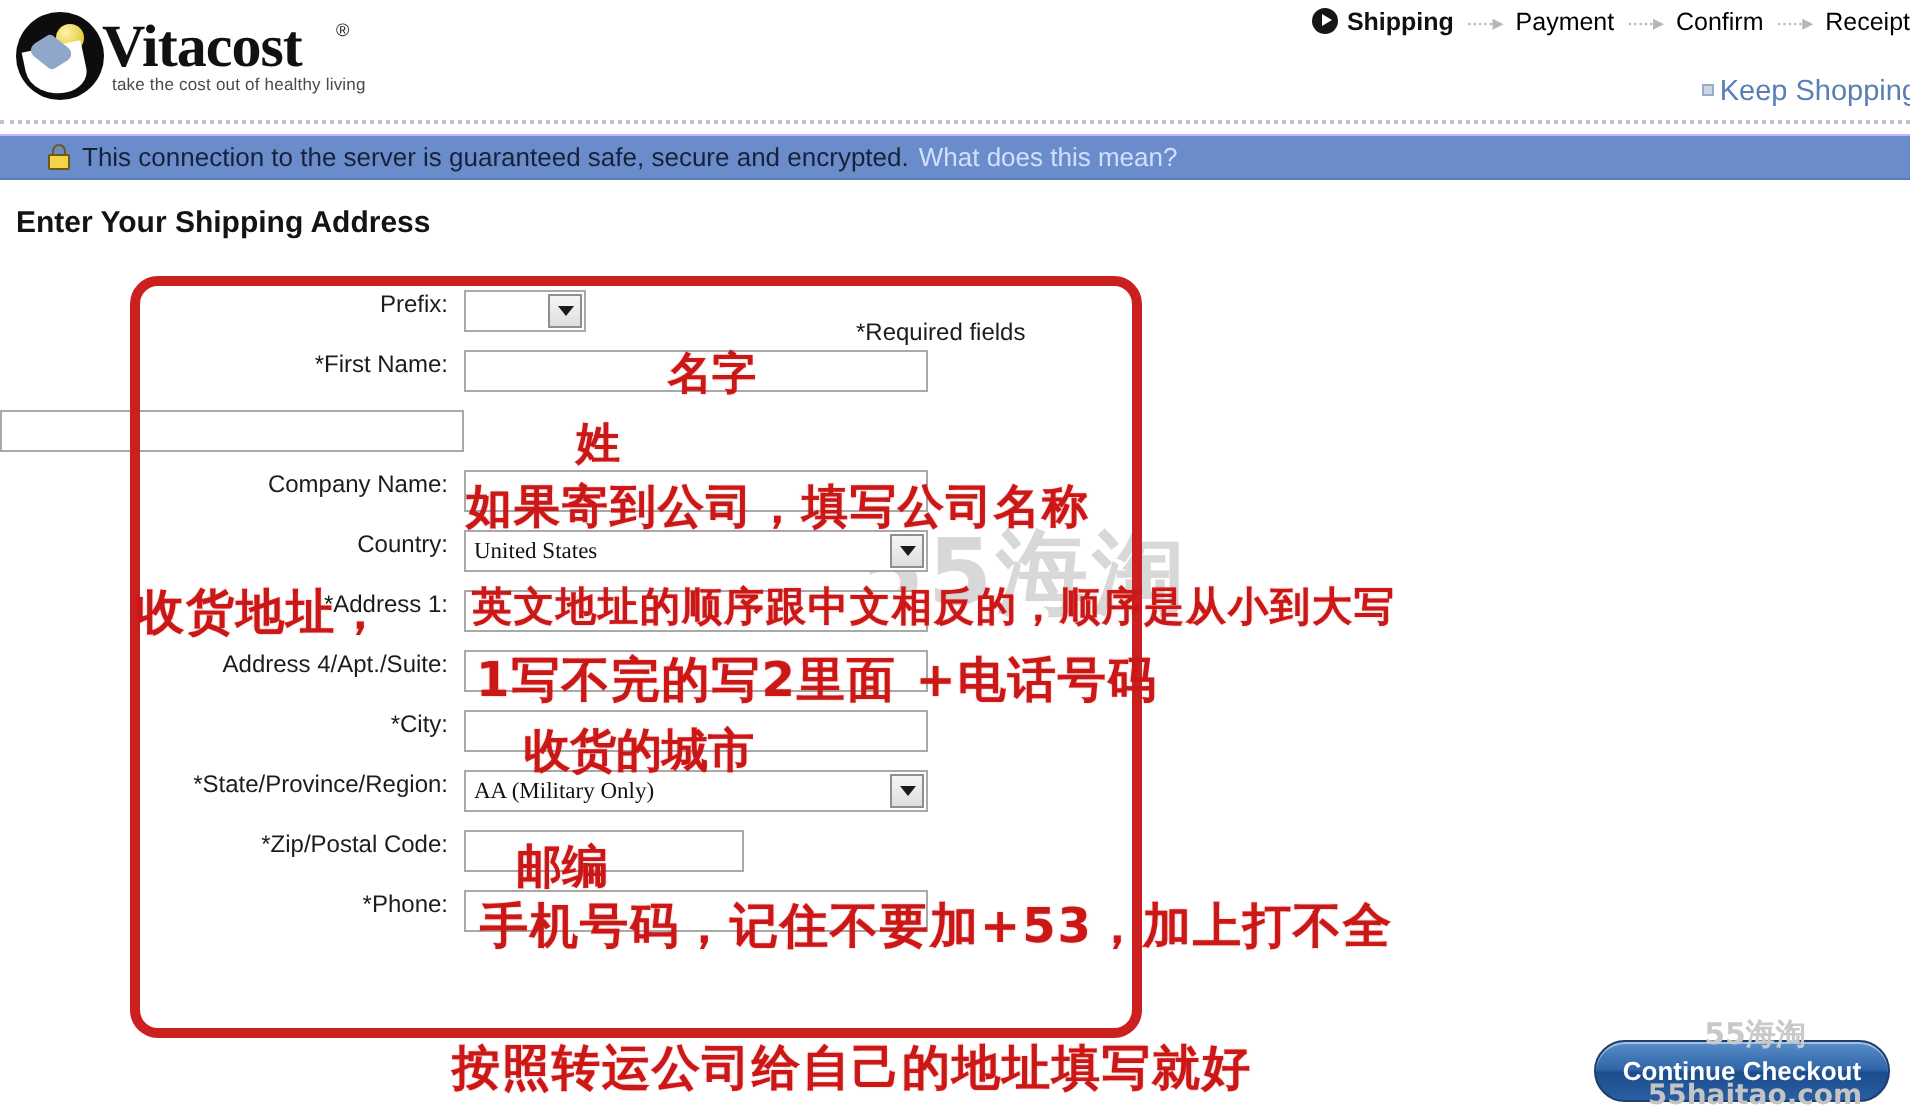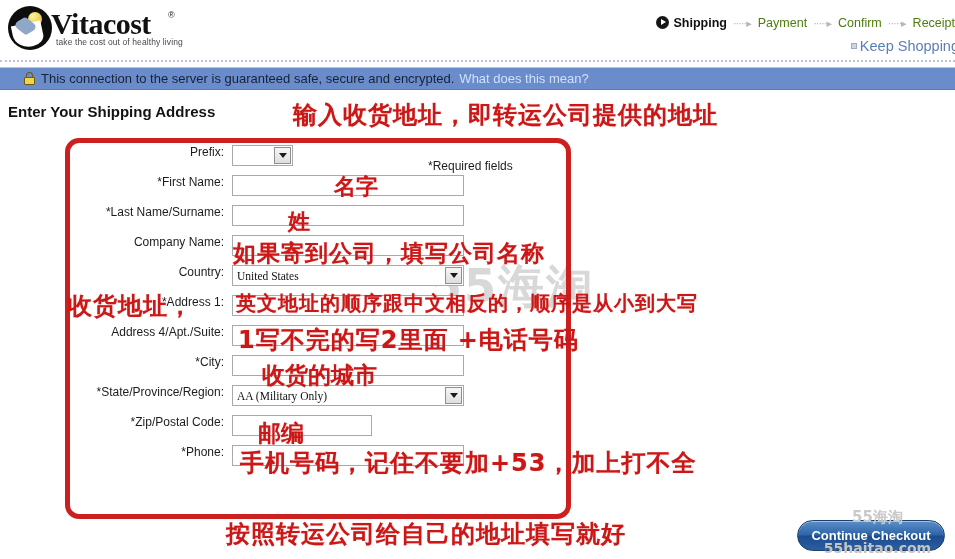--- a/index.html
+++ b/index.html
@@ -70,23 +70,22 @@
     white-space: nowrap;
   }
 
   
   .steps {
     position: absolute; right: 0px; top: 2px;
     height: 18px;
     display: flex; align-items: center;
     font-size: 12.5px;
     white-space: nowrap;
-    margin-top: 12px;
-  }
-  .step { color: #4d7c0f; }
+  }
+  .step { color: #000000; }
   .step.active { color: #111111; font-weight: bold; }
   .step-icon {
     display: inline-block;
     width: 13px; height: 13px;
     border-radius: 50%;
     background: #161616;
     position: relative;
     vertical-align: -2px;
     margin-right: 4px;
   }
@@ -378,21 +377,20 @@
         <span class="arrowbox"></span>
       </div>
     </div>
 
     <div class="row">
       <div class="lbl">*First Name:</div>
       <input class="fld-input w-text" value="" style="">
     </div>
 
     <div class="row">
-      <div class="lbl">*Last Name/Surname:</div>
       <input class="fld-input w-text" value="" style="">
     </div>
 
     <div class="row">
       <div class="lbl">Company Name:</div>
       <input class="fld-input w-text" value="" style="">
     </div>
 
     <div class="row">
       <div class="lbl">Country:</div>
@@ -432,21 +430,20 @@
 
     <div class="row">
       <div class="lbl">*Phone:</div>
       <input class="fld-input w-text" value="" style="">
     </div>
 
   </div>
 
   <div class="redbox"></div>
 
-  <div class="anno a-top">输入收货地址，即转运公司提供的地址</div>
   <div class="anno a-first">名字</div>
   <div class="anno a-last">姓</div>
   <div class="anno a-company">如果寄到公司，填写公司名称</div>
   <div class="anno a-addr1a">收货地址，</div>
   <div class="anno a-addr1b">英文地址的顺序跟中文相反的，顺序是从小到大写</div>
   <div class="anno a-addr2">1写不完的写2里面 +电话号码</div>
   <div class="anno a-city">收货的城市</div>
   <div class="anno a-zip">邮编</div>
   <div class="anno a-phone">手机号码，记住不要加+53，加上打不全</div>
   <div class="anno a-bottom">按照转运公司给自己的地址填写就好</div>

